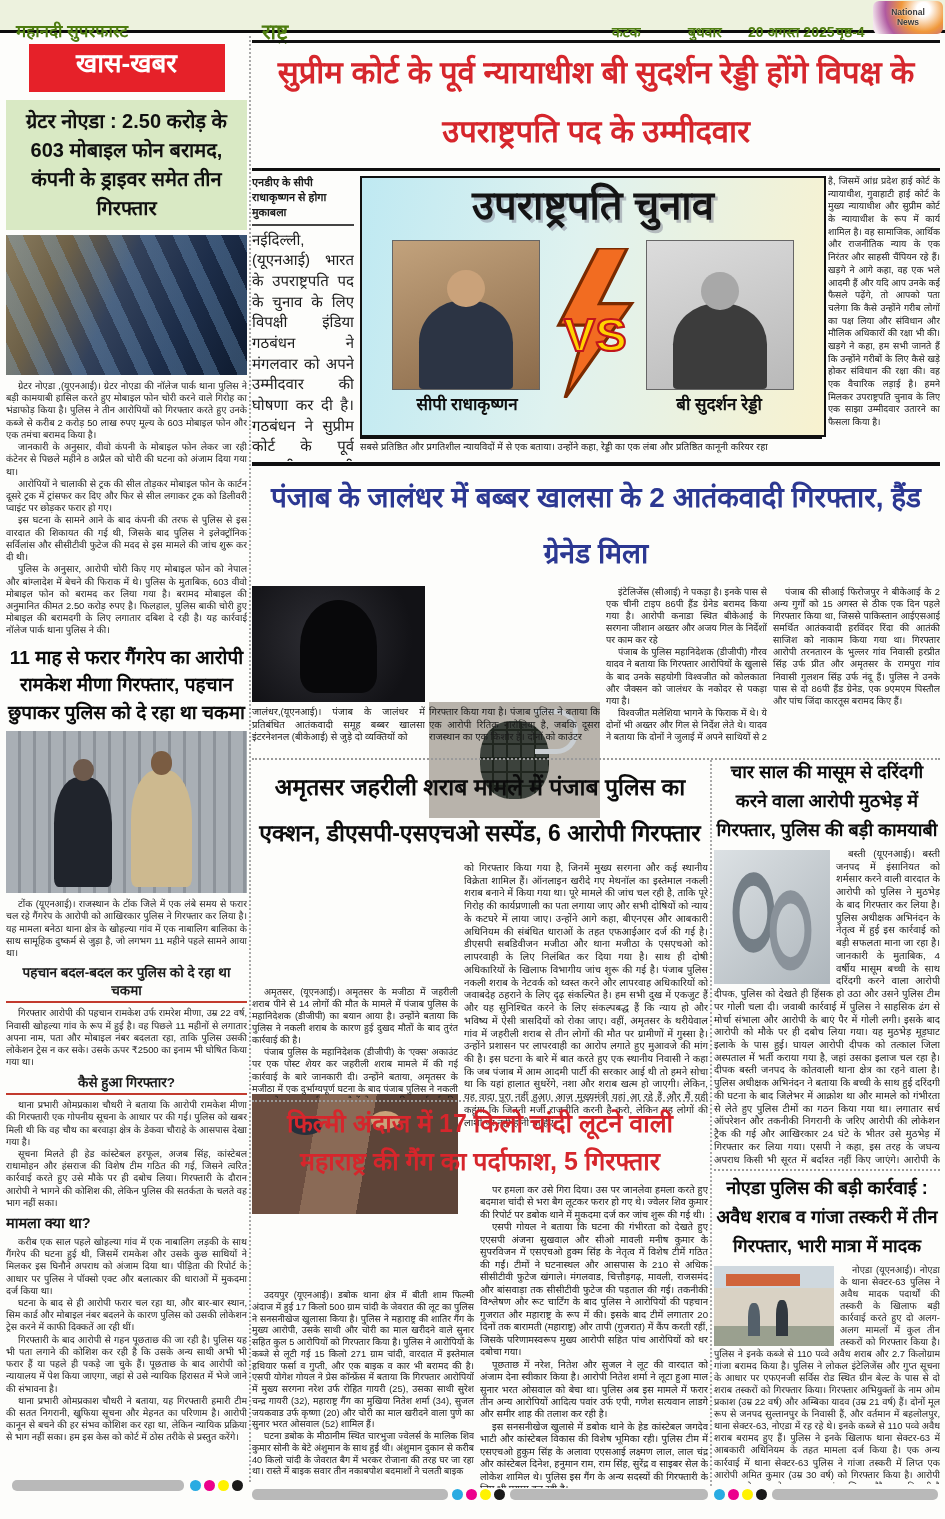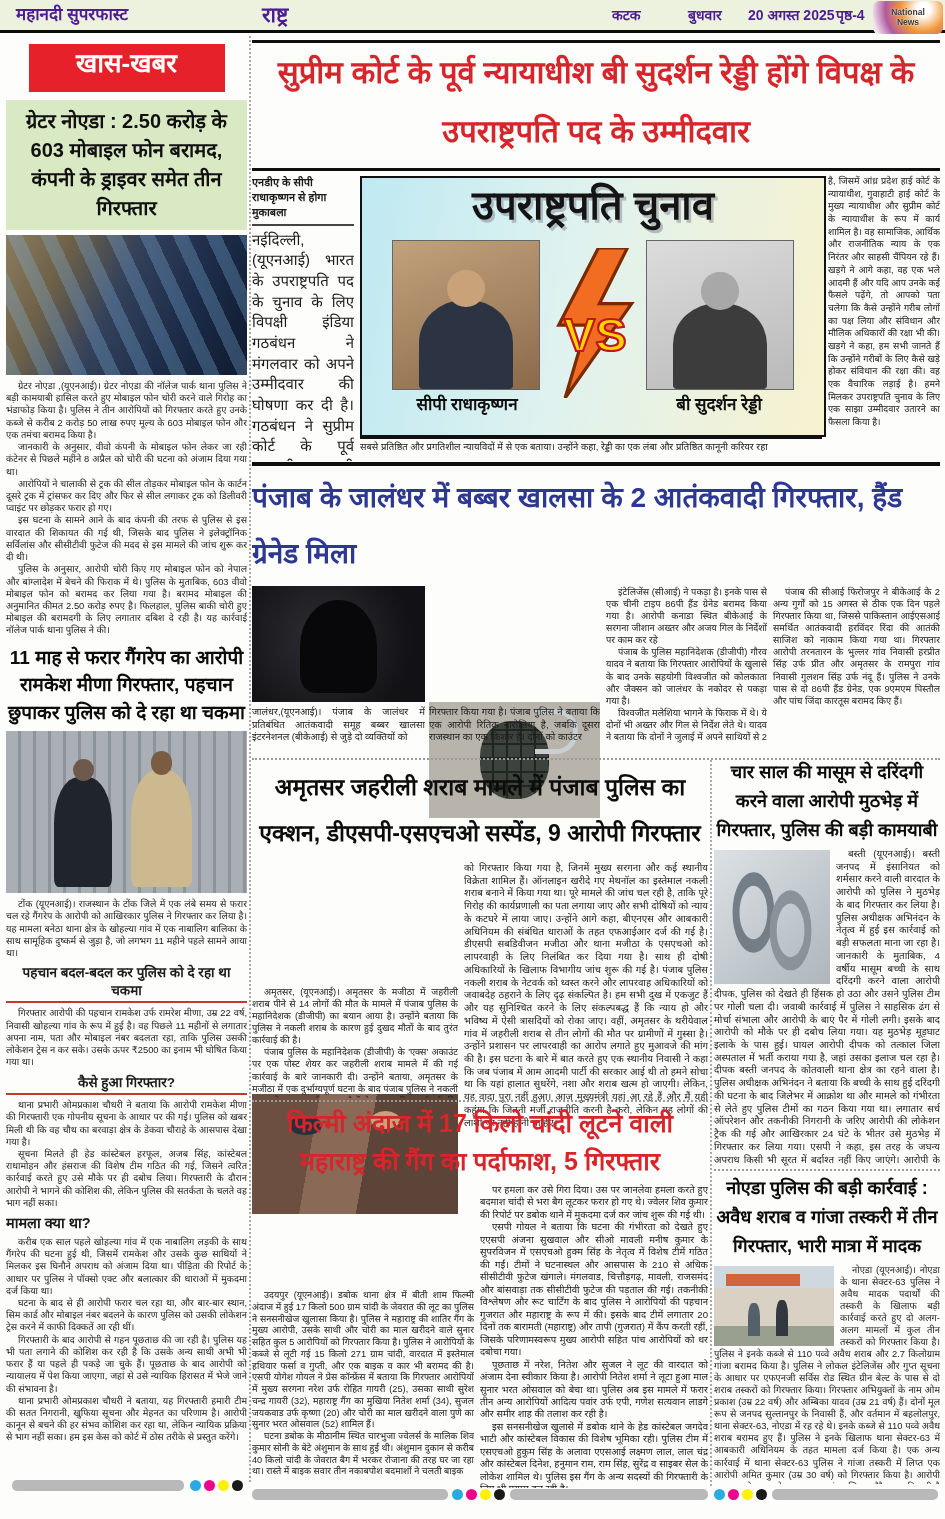--- a/index.html
+++ b/index.html
@@ -8,21 +8,21 @@
   .abs{position:absolute;}
   .rule{position:absolute;background:#101010;}
   .dotted-h{position:absolute;border-top:2px dotted #9a9a9a;height:0;}
   .dotted-v{position:absolute;border-left:2px dotted #aaa;width:0;}
   .body-txt{text-align:justify;line-height:1.3;overflow:hidden;}
   .body-txt p{margin:0;text-indent:12px;}
   .photo{position:relative;overflow:hidden;}
 
   
   #masthead{position:absolute;left:0;top:0;width:945px;height:30px;background:#edf2de;border-bottom:3px solid #0c0c0c;}
-  #masthead span{position:absolute;top:0;line-height:30px;font-weight:bold;color:#4c1d95;}
+  #masthead span{position:absolute;top:17px;line-height:30px;font-weight:bold;color:#4d7c0f;}
   #mh-paper{left:16px;font-size:17px;}
   #mh-section{left:262px;font-size:21px;}
   #mh-city{left:612px;font-size:14px;}
   #mh-day{left:688px;font-size:14px;}
   #mh-date{left:748px;font-size:14px;}
   #mh-page{left:836px;font-size:14px;}
   #logo{position:absolute;right:2px;top:1px;width:70px;height:33px;border-radius:6px;
         background:radial-gradient(circle at 72% 25%,#ffffff 12%,#f0983a 40%,#b05aa0 68%,#f4e6ee 92%);
         display:flex;flex-direction:column;justify-content:center;text-align:center;
         font-size:8.5px;font-weight:bold;color:#3a3a3a;text-shadow:0 0 2px #fff;line-height:1.1;}
@@ -78,21 +78,21 @@
   #vs-wrap{position:absolute;left:176px;top:70px;width:110px;height:150px;}
   #cap-rule{left:360px;top:437px;width:462px;height:2px;}
   #lead-caption{left:360px;top:441px;width:462px;height:26px;font-size:9.5px;line-height:1.35;
                 text-align:justify;overflow:hidden;color:#222;}
   #lead-right-body{left:828px;top:175px;width:112px;height:285px;font-size:9.2px;line-height:1.38;
                    text-align:justify;overflow:hidden;}
   #ruleC{left:252px;top:462px;width:688px;height:4px;}
 
   
   #punjab-headline{left:252px;top:470px;width:688px;height:112px;font-size:28px;font-weight:bold;
-                   color:#2c3892;text-align:left;line-height:2.0;overflow:hidden;}
+                   color:#2c3892;text-align:center;line-height:2.0;overflow:hidden;}
   #photo-hooded{left:252px;top:586px;width:173px;height:116px;
      background:radial-gradient(circle at 40% 45%,#2e2e34 0%,#121216 75%);}
   #photo-hooded .hood{position:absolute;left:28%;top:12%;width:44%;height:80%;background:#08080a;
      border-radius:50% 50% 20% 20%;}
   #photo-grenade{left:429px;top:586px;width:171px;height:116px;background:#b8b3ab;}
   #photo-grenade .gren{position:absolute;left:30%;top:16%;width:40%;height:68%;background:#3c423c;
      border-radius:44%;background-image:repeating-linear-gradient(0deg,transparent 0 12px,#20261f 12px 14px),
      repeating-linear-gradient(90deg,transparent 0 12px,#20261f 12px 14px);}
   #photo-grenade .lever{position:absolute;left:62%;top:6%;width:22%;height:30%;border:5px solid #c9ced2;
      border-left:none;border-radius:0 50% 50% 0;}
@@ -241,21 +241,21 @@
     <p>पंजाब के पुलिस महानिदेशक (डीजीपी) गौरव यादव ने बताया कि गिरफ्तार आरोपियों के खुलासे के बाद उनके सहयोगी विश्वजीत को कोलकाता और जैक्सन को जालंधर के नकोदर से पकड़ा गया है।</p>
     <p>विश्वजीत मलेशिया भागने के फिराक में थे। ये दोनों भी अख्तर और गिल से निर्देश लेते थे। यादव ने बताया कि दोनों ने जुलाई में अपने साथियों से 2</p>
   </div>
   <div class="pj-col body-txt" id="pj-col2">
     <p>पंजाब की सीआई फिरोजपुर ने बीकेआई के 2 अन्य गुर्गों को 15 अगस्त से ठीक एक दिन पहले गिरफ्तार किया था, जिससे पाकिस्तान आईएसआई समर्थित आतंकवादी हरविंदर रिंदा की आतंकी साजिश को नाकाम किया गया था। गिरफ्तार आरोपी तरनतारन के भुल्लर गांव निवासी हरप्रीत सिंह उर्फ प्रीत और अमृतसर के रामपुरा गांव निवासी गुलशन सिंह उर्फ नंदू हैं। पुलिस ने उनके पास से दो 86पी हैंड ग्रेनेड, एक 9एमएम पिस्तौल और पांच जिंदा कारतूस बरामद किए हैं।</p>
   </div>
   <div class="pj-cap" id="pj-capl">जालंधर,(यूएनआई)। पंजाब के जालंधर में प्रतिबंधित आतंकवादी समूह बब्बर खालसा इंटरनेशनल (बीकेआई) से जुड़े दो व्यक्तियों को</div>
   <div class="pj-cap" id="pj-capr">गिरफ्तार किया गया है। पंजाब पुलिस ने बताया कि एक आरोपी रितिक नारोलिया है, जबकि दूसरा राजस्थान का एक किशोर है। दोनों को काउंटर</div>
   <div class="dotted-h" id="dh1"></div>
 
-  <div class="abs" id="am-headline">अमृतसर जहरीली शराब मामले में पंजाब पुलिस का एक्शन, डीएसपी-एसएचओ सस्पेंड, 9 आरोपी गिरफ्तार</div>
+  <div class="abs" id="am-headline">अमृतसर जहरीली शराब मामले में पंजाब पुलिस का एक्शन, डीएसपी-एसएचओ सस्पेंड, 6 आरोपी गिरफ्तार</div>
   <div class="abs photo" id="photo-press">
     <div class="cap1"></div>
     <div class="cap2"></div>
   </div>
   <div class="abs body-txt" id="am-right">को गिरफ्तार किया गया है, जिनमें मुख्य सरगना और कई स्थानीय विक्रेता शामिल हैं। ऑनलाइन खरीदे गए मेथनॉल का इस्तेमाल नकली शराब बनाने में किया गया था। पूरे मामले की जांच चल रही है, ताकि पूरे गिरोह की कार्यप्रणाली का पता लगाया जाए और सभी दोषियों को न्याय के कटघरे में लाया जाए। उन्होंने आगे कहा, बीएनएस और आबकारी अधिनियम की संबंधित धाराओं के तहत एफआईआर दर्ज की गई है। डीएसपी सबडिवीजन मजीठा और थाना मजीठा के एसएचओ को लापरवाही के लिए निलंबित कर दिया गया है। साथ ही दोषी अधिकारियों के खिलाफ विभागीय जांच शुरू की गई है। पंजाब पुलिस नकली शराब के नेटवर्क को ध्वस्त करने और लापरवाह अधिकारियों को जवाबदेह ठहराने के लिए दृढ़ संकल्पित है। हम सभी दुख में एकजुट हैं और यह सुनिश्चित करने के लिए संकल्पबद्ध हैं कि न्याय हो और भविष्य में ऐसी त्रासदियों को रोका जाए। वहीं, अमृतसर के थरीयेवाल गांव में जहरीली शराब से तीन लोगों की मौत पर ग्रामीणों में गुस्सा है। उन्होंने प्रशासन पर लापरवाही का आरोप लगाते हुए मुआवजे की मांग की है। इस घटना के बारे में बात करते हुए एक स्थानीय निवासी ने कहा कि जब पंजाब में आम आदमी पार्टी की सरकार आई थी तो हमने सोचा था कि यहां हालात सुधरेंगे, नशा और शराब खत्म हो जाएगी। लेकिन, यह वादा पूरा नहीं हुआ। आज मुख्यमंत्री यहां आ रहे हैं और मैं यही कहूंगा कि जितनी मर्जी राजनीति करनी है करो, लेकिन यह लोगों की लाशों पर नहीं होनी चाहिए।</div>
   <div class="abs body-txt" id="am-left">
     <p>अमृतसर, (यूएनआई)। अमृतसर के मजीठा में जहरीली शराब पीने से 14 लोगों की मौत के मामले में पंजाब पुलिस के महानिदेशक (डीजीपी) का बयान आया है। उन्होंने बताया कि पुलिस ने नकली शराब के कारण हुई दुखद मौतों के बाद तुरंत कार्रवाई की है।</p>
     <p>पंजाब पुलिस के महानिदेशक (डीजीपी) के 'एक्स' अकाउंट पर एक पोस्ट शेयर कर जहरीली शराब मामले में की गई कार्रवाई के बारे जानकारी दी। उन्होंने बताया, अमृतसर के मजीठा में एक दुर्भाग्यपूर्ण घटना के बाद पंजाब पुलिस ने नकली शराब के कारण हुई दुखद मौतों के बाद त्वरित कार्रवाई की। नकली शराब के धंधे से जुड़े नौ लोगों</p>
   </div>
 

